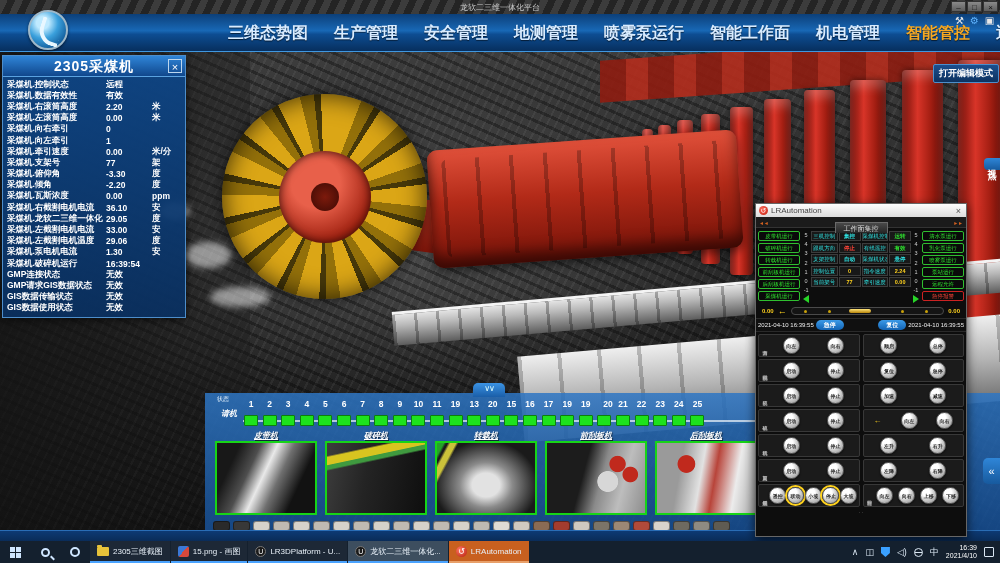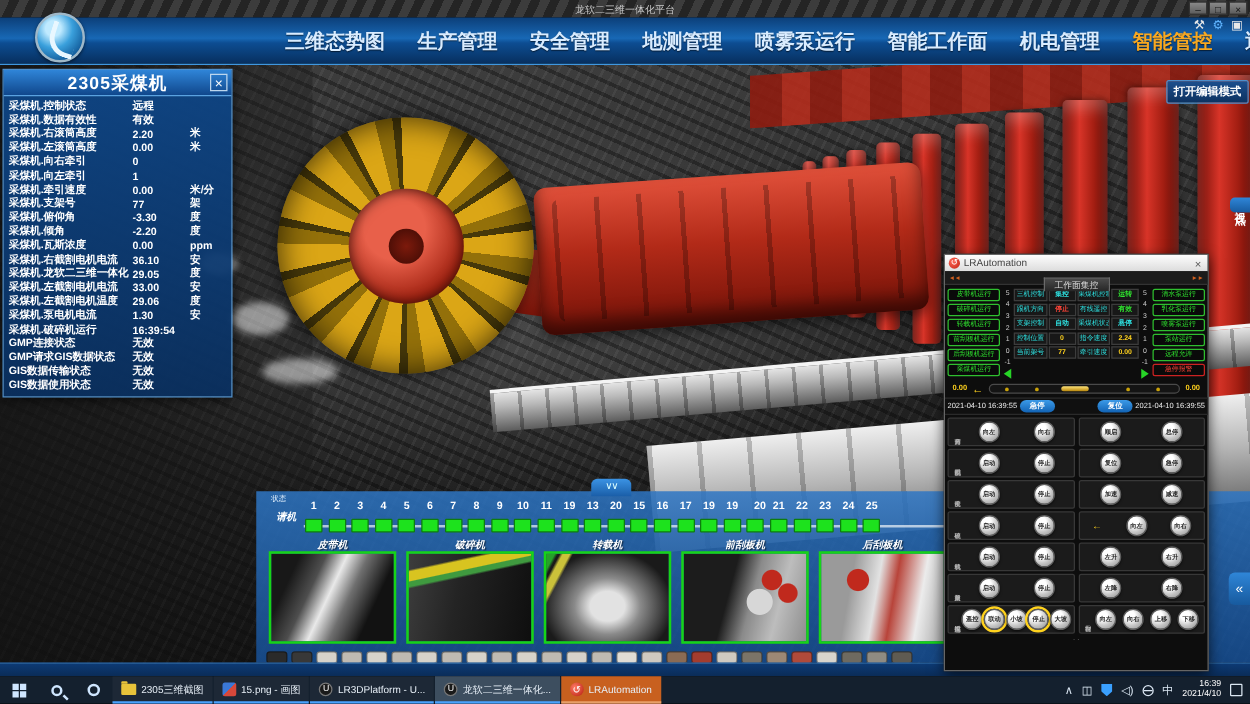--- a/index.html
+++ b/index.html
@@ -173,21 +173,21 @@
   #chevron-btn { position:absolute; left:268px; top:-10px; width:32px; height:14px;
     background:linear-gradient(#3b93e4,#1a5ea8); border-radius:5px 5px 0 0; color:#dff; text-align:center;
     font-size:8px; line-height:12px; cursor:pointer; letter-spacing:-1px; }
   #cam-status-lbl { position:absolute; left:12px; top:2px; font-size:6px; color:#e8f4ff; }
   #cam-row-lbl { position:absolute; left:16px; top:15px; font-size:8px; font-weight:bold; color:#fff; font-style:italic; }
   #num-line { position:absolute; left:38px; top:27px; width:706px; height:2px; background:rgba(255,255,255,.65); }
   .cam-num { position:absolute; top:6px; width:16px; text-align:center; font-size:8.5px; font-weight:bold; color:#fff; }
   .cam-sq { position:absolute; top:22px; width:14px; height:11px; background:#1de21d; border:1px solid #0d7d0d;
     border-radius:1px; cursor:pointer; }
   .cam-label { position:absolute; top:37px; width:102px; text-align:center; font-size:8px; font-weight:bold;
-    color:#fff; font-style:italic; text-shadow:1px 1px 1px rgba(0,0,0,.6); }
+    color:#fff; font-style:italic; text-shadow:1px 1px 1px rgba(0,0,0,.6);text-decoration:underline; }
   .cam-thumb { position:absolute; top:48px; width:102px; height:74px; border:2px solid #17d417; cursor:pointer; }
   .cam-thumb.t1 { background:linear-gradient(115deg,#181818 18%,#4e4e4e 34%,#e9e9e9 47%,#6f6f6f 60%,#121212 78%); }
   .cam-thumb.t2 { background:
       linear-gradient(168deg, transparent 14%, #d8c420 16% 24%, #3f9a3f 25% 29%, transparent 31%),
       linear-gradient(100deg,#3d3d3d 0%,#242424 40%,#0e0e0e 100%); }
   .cam-thumb.t3 { background:
       linear-gradient(118deg,#27a02a 0 5%, transparent 7%),
       linear-gradient(118deg, transparent 8%, #cbc23a 10% 14%, transparent 16%),
       radial-gradient(ellipse at 50% 60%, #e2e2e2 0 20%, #8a8a8a 38%, #1a1a1a 75%); }
   .cam-thumb.t4 { background:

